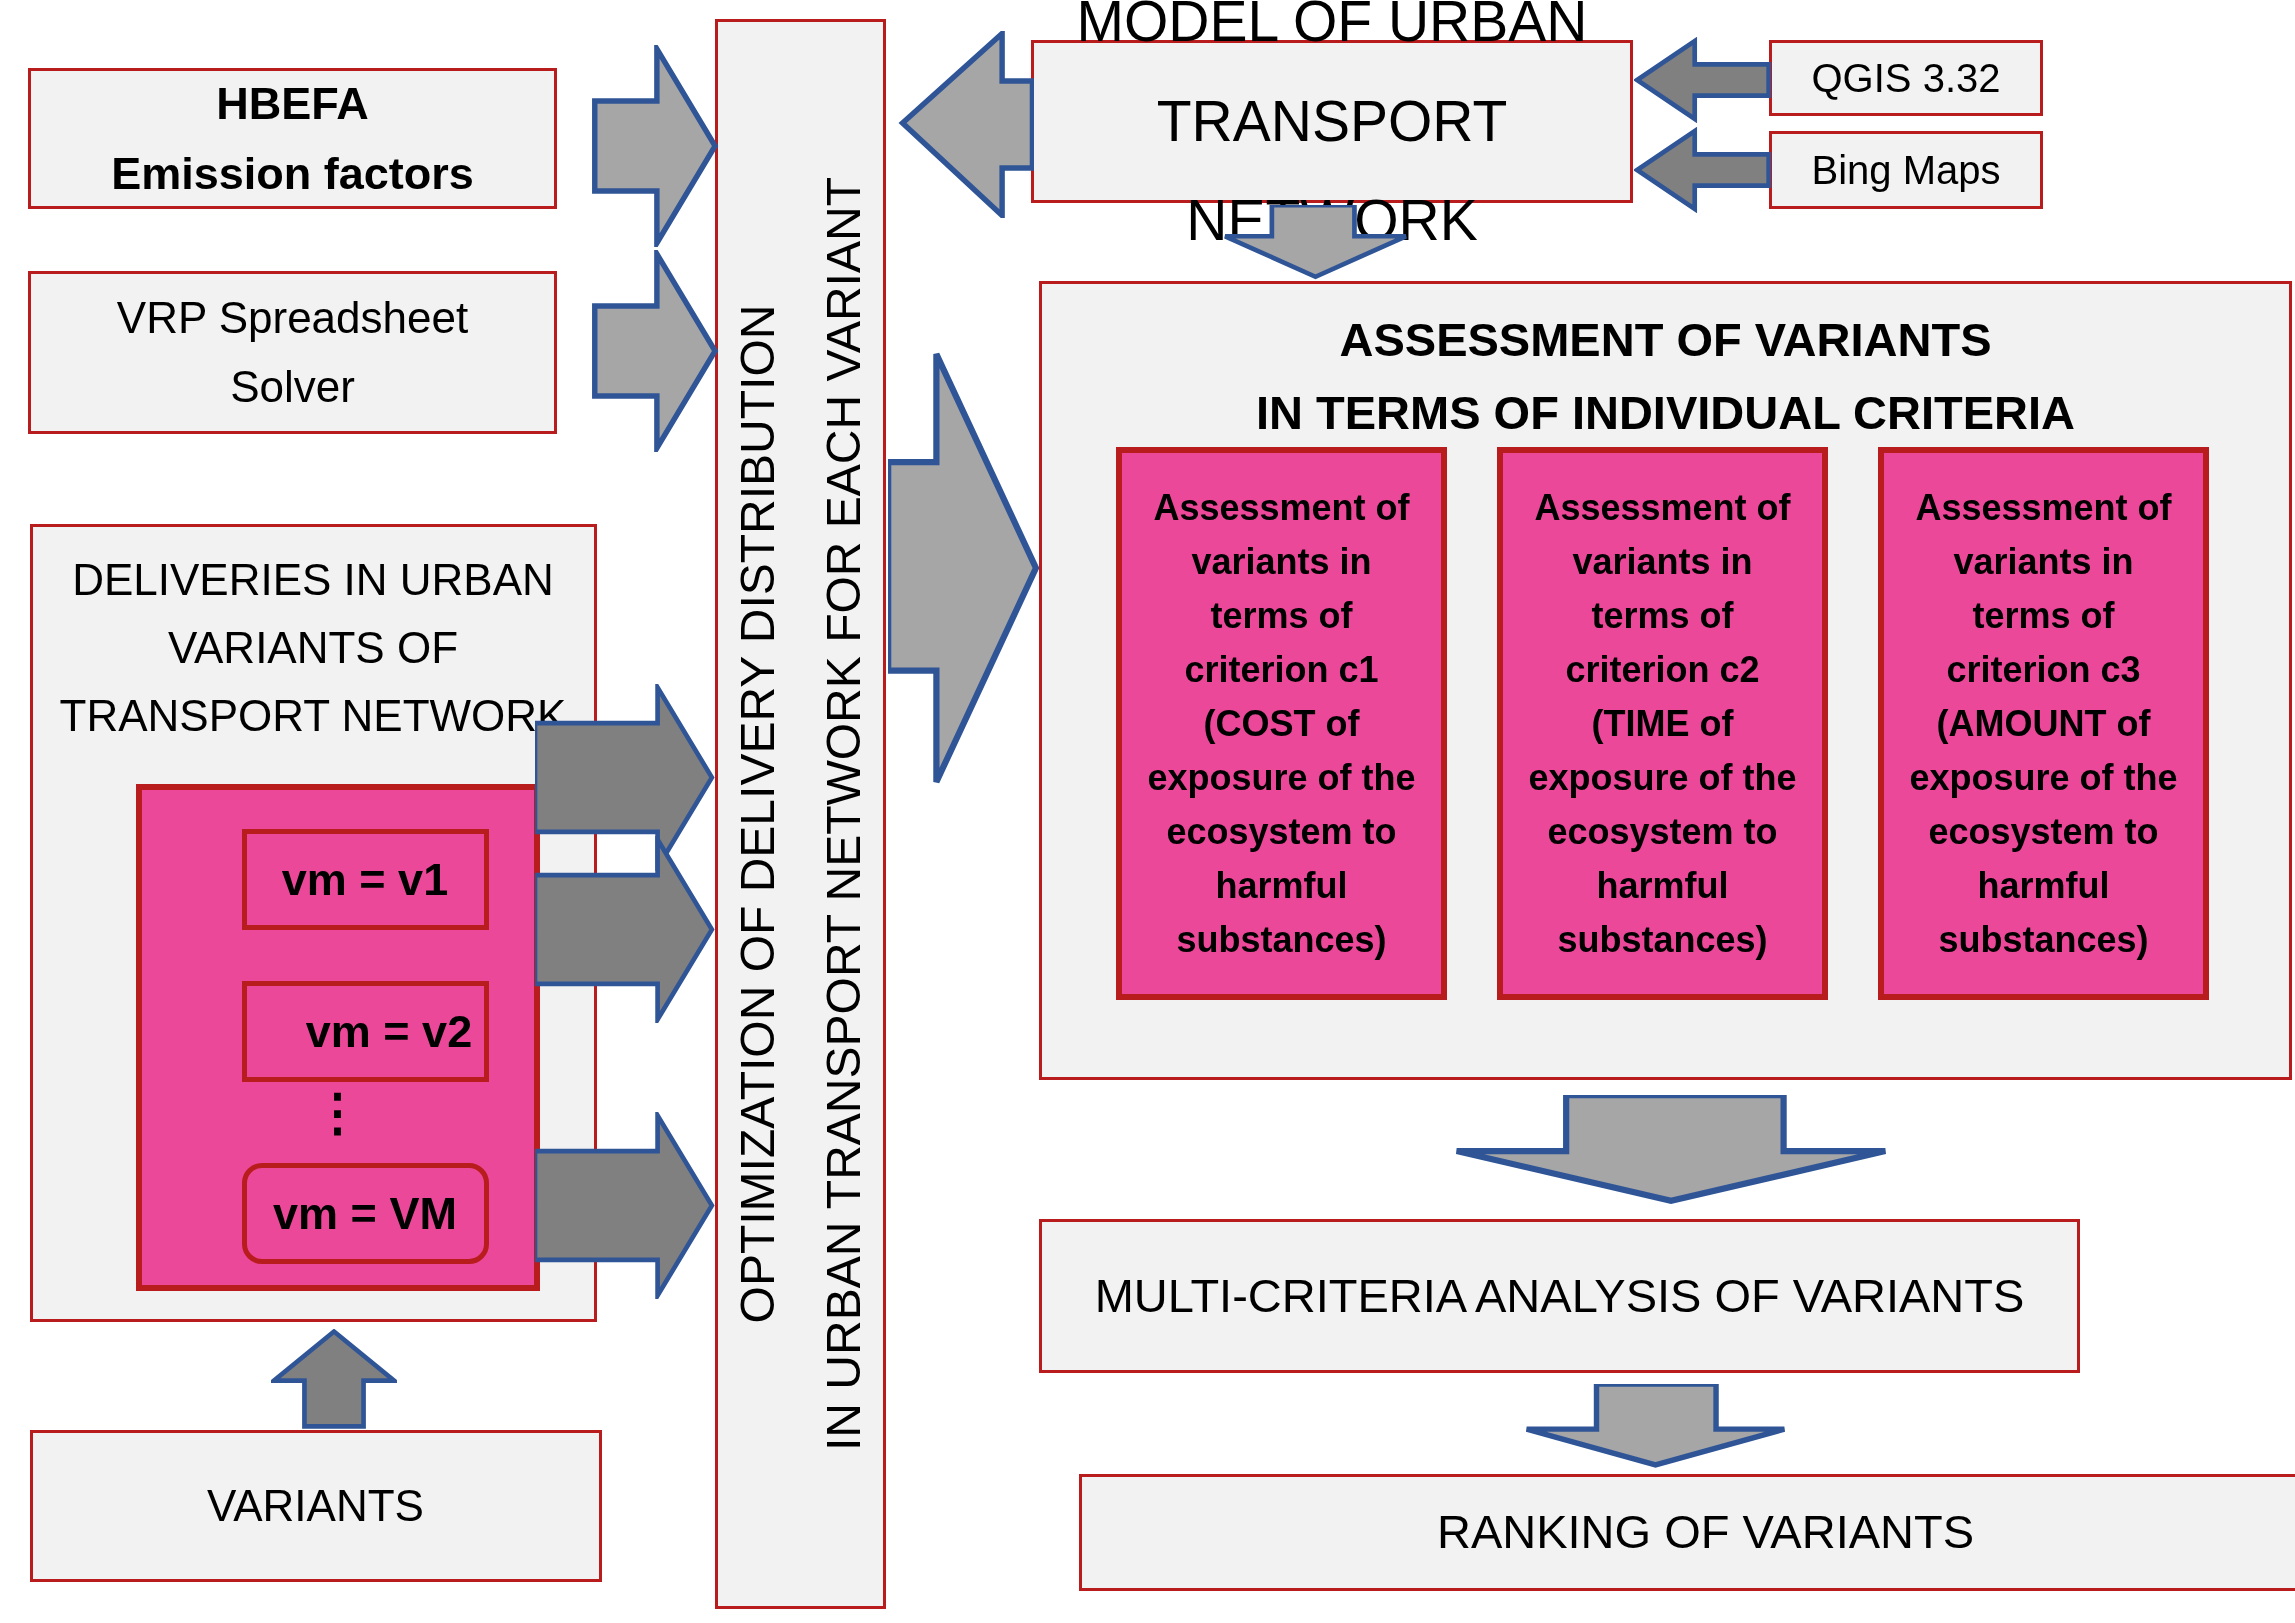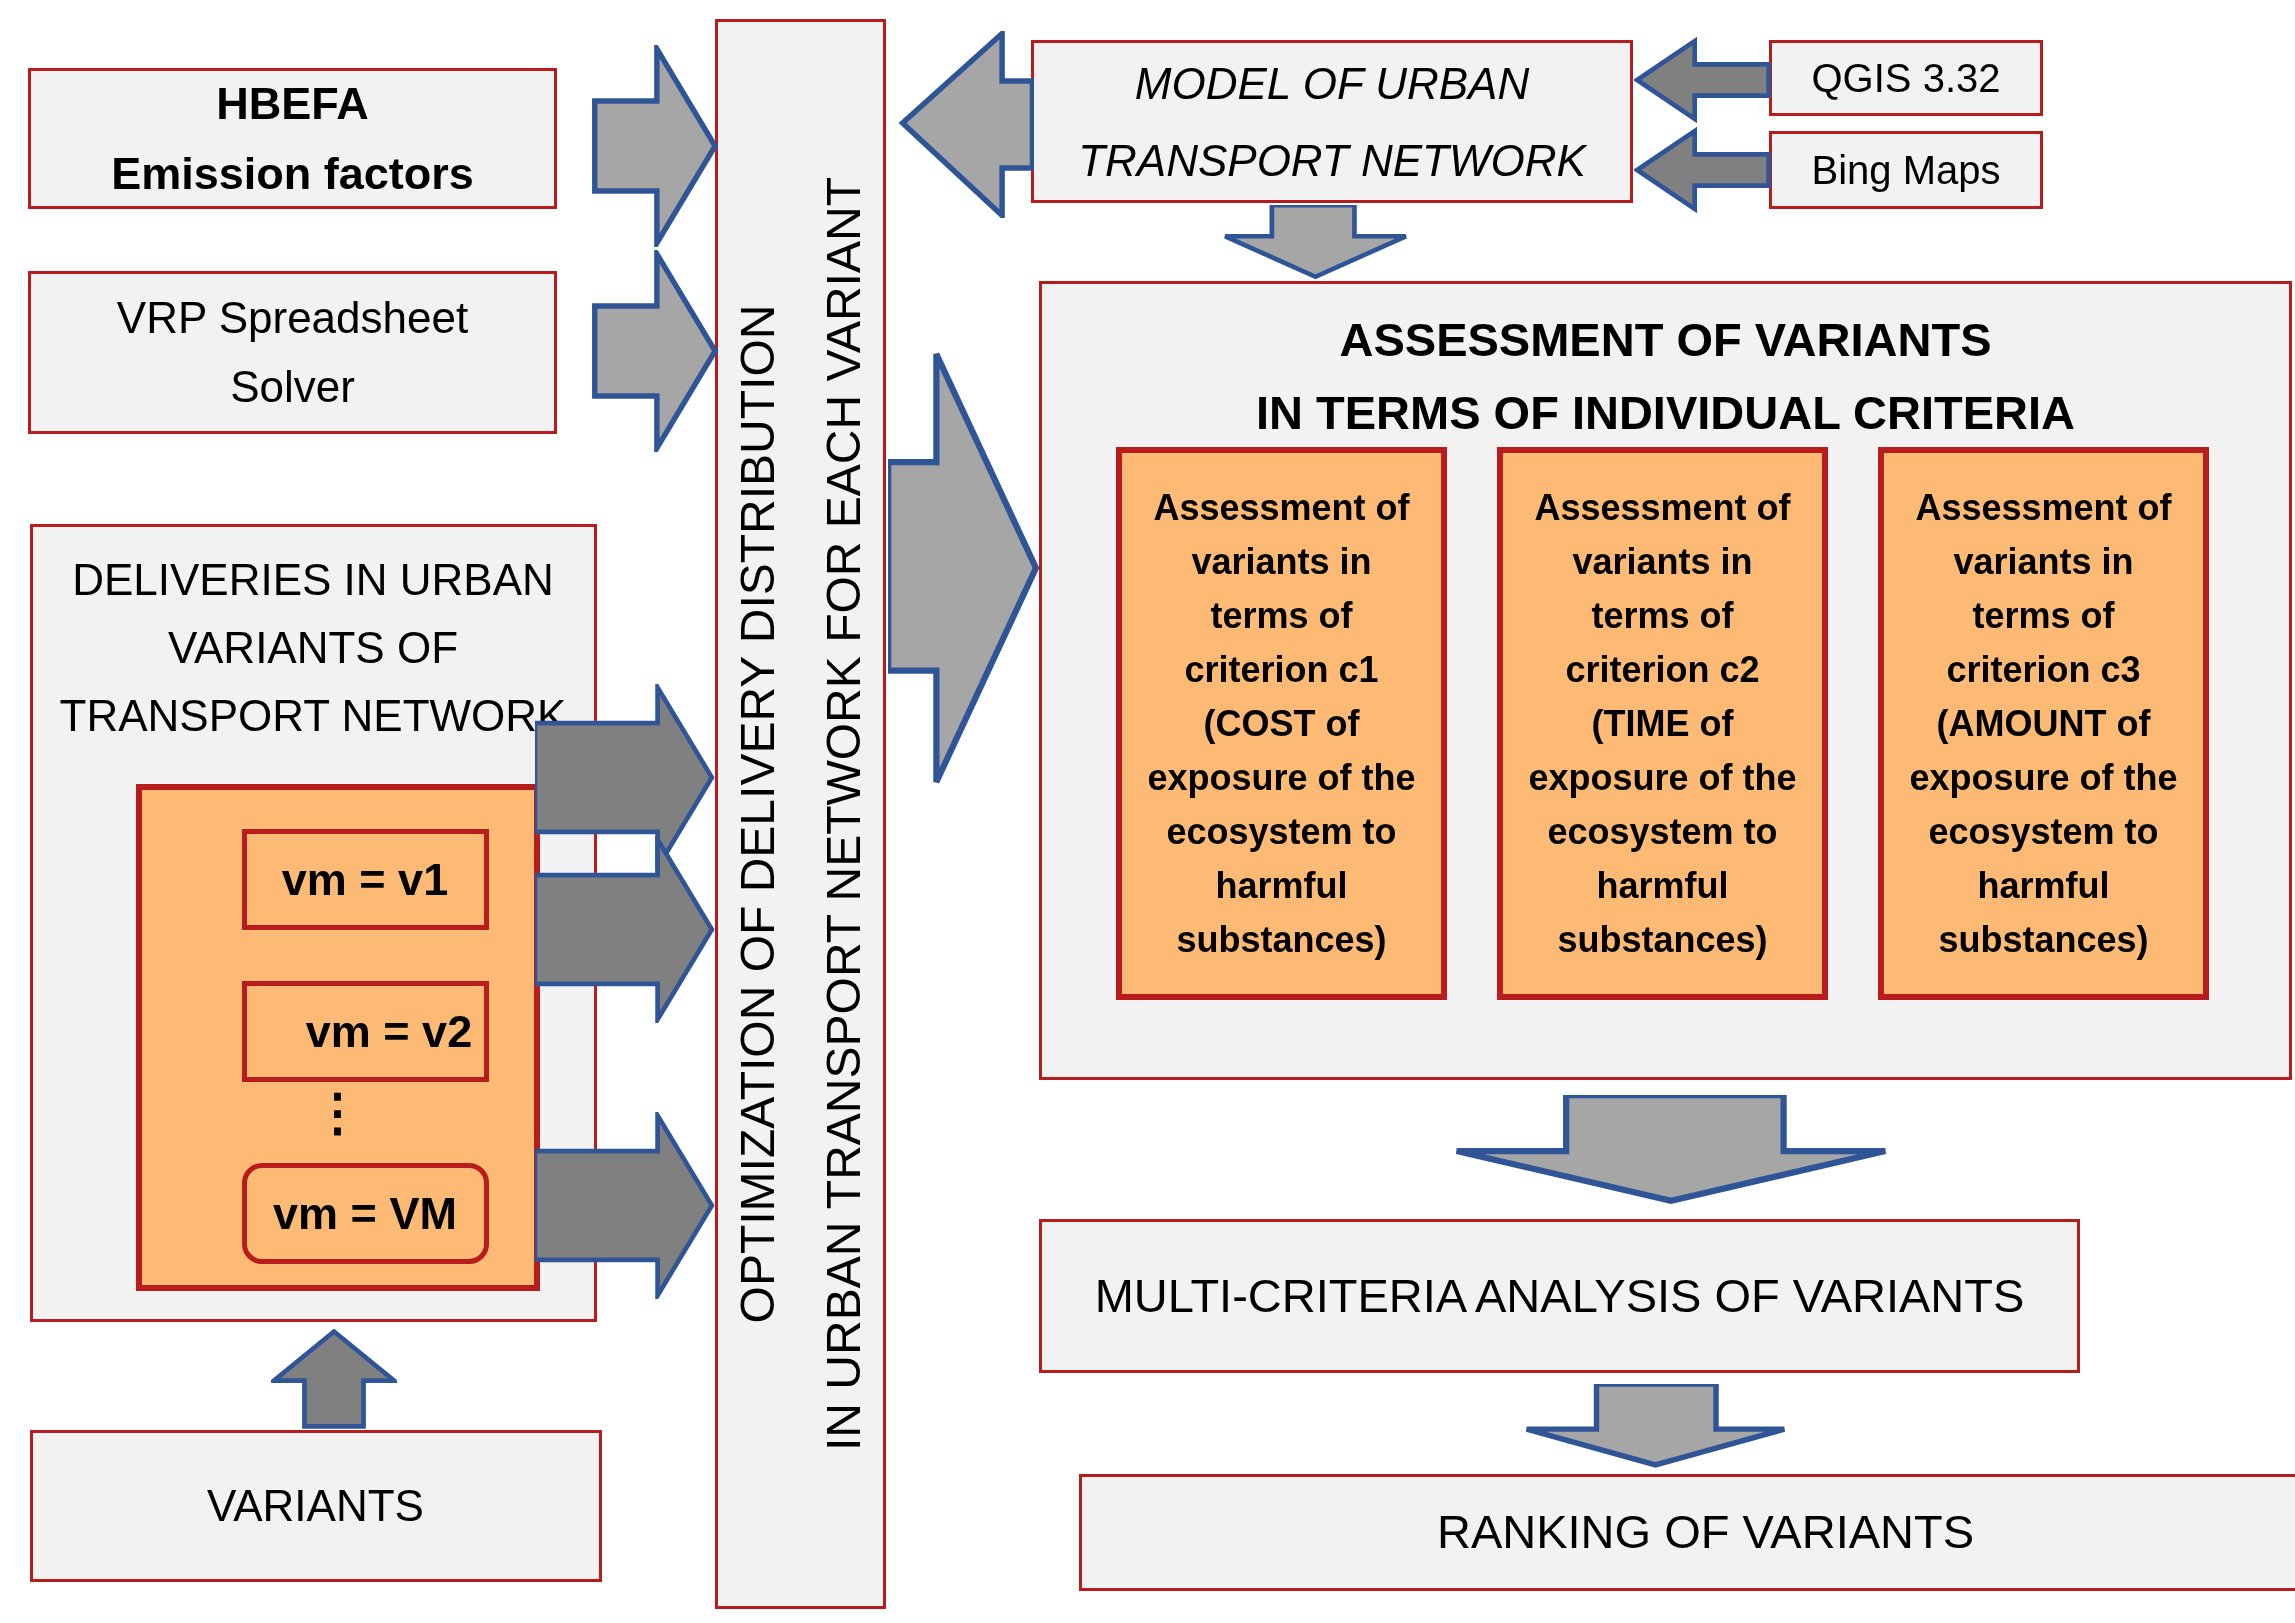--- a/index.html
+++ b/index.html
@@ -17,21 +17,21 @@
     box-sizing:border-box;
     background:#F2F2F2;
     border:3px solid #b91c1c;
     display:flex;
     flex-direction:column;
     align-items:center;
     justify-content:center;
     text-align:center;
     line-height:1.55;
   }
-  .white{background:#fdba74;justify-content:center;}
+  .white{background:#ec4899;justify-content:center;}
   .arrow{position:absolute;}
   .b{font-weight:bold;}
   .vline{display:block;}
   .optlabel{
     position:absolute;
     left:50%; top:50%;
     width:1555px;
     transform:translate(-50%,-50%) rotate(-90deg);
     text-align:center;
     font-size:48px;
@@ -86,21 +86,21 @@
     <span class="vline">VARIANTS</span>
   </div>
 
   <div class="box" style="left:715px;top:19.4px;width:171px;height:1590px;">
     <div class="optlabel">
       <span class="vline">OPTIMIZATION OF DELIVERY DISTRIBUTION</span>
       <span class="vline">IN URBAN TRANSPORT NETWORK FOR EACH VARIANT</span>
     </div>
   </div>
 
-  <div class="box" style="left:1031px;top:40px;width:602px;height:163px;font-size:44px;line-height:1.75;font-style:italic;">
+  <div class="box" style="left:1031px;top:40px;width:602px;height:163px;font-size:57px;line-height:1.75;">
     <span class="vline">MODEL OF URBAN</span>
     <span class="vline">TRANSPORT NETWORK</span>
   </div>
 
   <div class="box" style="left:1769px;top:40px;width:274px;height:76px;font-size:40px;">
     <span>QGIS 3.32</span>
   </div>
 
   <div class="box" style="left:1769px;top:131px;width:274px;height:78px;font-size:40px;">
     <span>Bing Maps</span>

